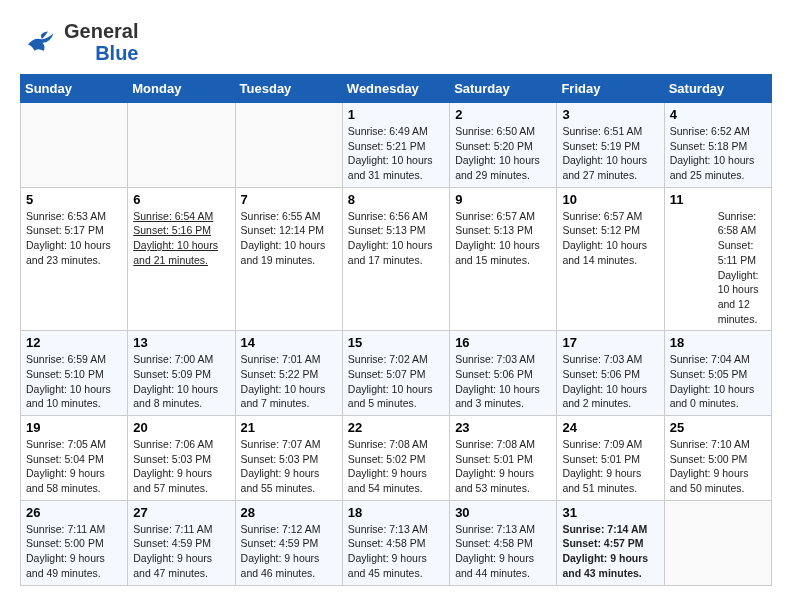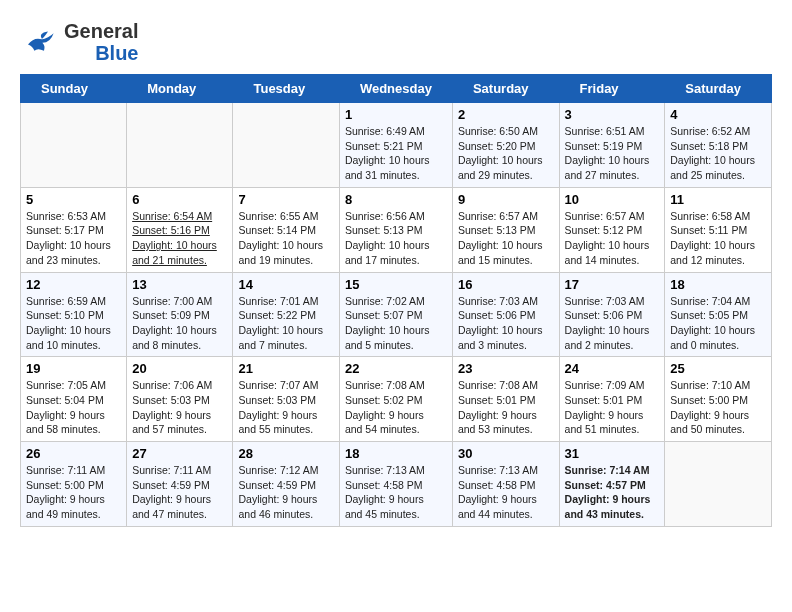--- a/index.html
+++ b/index.html
@@ -29,21 +29,21 @@
       color: #555;
     }
     .calendar {
       width: 100%;
       border-collapse: collapse;
       font-size: 11px;
     }
     .calendar thead th {
       background-color: #1a5fb4;
       color: #fff;
-      padding: 6px 20px;
+      padding: 6px 4px;
       text-align: left;
       font-size: 13px;
       border: 1px solid #1a5fb4;
     }
     .calendar tbody td {
       vertical-align: top;
       padding: 4px 5px;
       border: 1px solid #ccc;
       width: calc(100% / 7);
       min-height: 80px;
@@ -164,21 +164,21 @@
         <td>
           <span class="day-num">6</span>
           <div class="day-info" style="white-space: pre-line; text-decoration: underline;">Sunrise: 6:54 AM
 Sunset: 5:16 PM
 Daylight: 10 hours
 and 21 minutes.</div>
         </td>
         <td>
           <span class="day-num">7</span>
           <div class="day-info" style="white-space: pre-line;">Sunrise: 6:55 AM
-Sunset: 5:14 PM
+Sunset: 12:14 PM
 Daylight: 10 hours
 and 19 minutes.</div>
         </td>
         <td>
           <span class="day-num">8</span>
           <div class="day-info" style="white-space: pre-line;">Sunrise: 6:56 AM
 Sunset: 5:13 PM
 Daylight: 10 hours
 and 17 minutes.</div>
         </td>
@@ -191,21 +191,21 @@
         </td>
         <td>
           <span class="day-num">10</span>
           <div class="day-info" style="white-space: pre-line;">Sunrise: 6:57 AM
 Sunset: 5:12 PM
 Daylight: 10 hours
 and 14 minutes.</div>
         </td>
         <td>
           <span class="day-num">11</span>
-          <div class="day-info" style="white-space: pre-line;">Sunrise: 6:58 AM
+          <div class="day-info" style="white-space: pre-line; margin-left: 48px;">Sunrise: 6:58 AM
 Sunset: 5:11 PM
 Daylight: 10 hours
 and 12 minutes.</div>
         </td>
       </tr>
       <tr>
         <td>
           <span class="day-num">12</span>
           <div class="day-info" style="white-space: pre-line;">Sunrise: 6:59 AM
 Sunset: 5:10 PM

